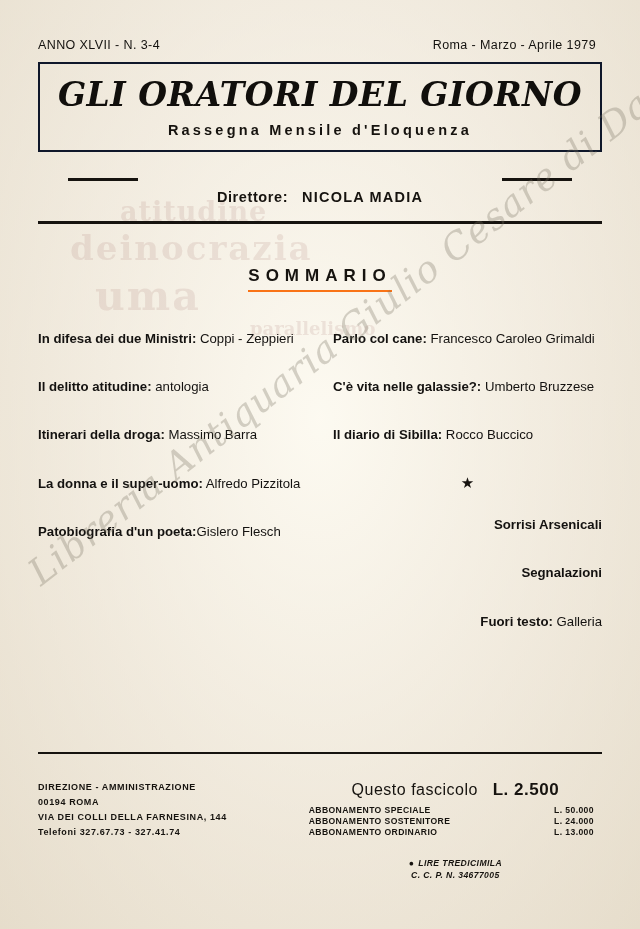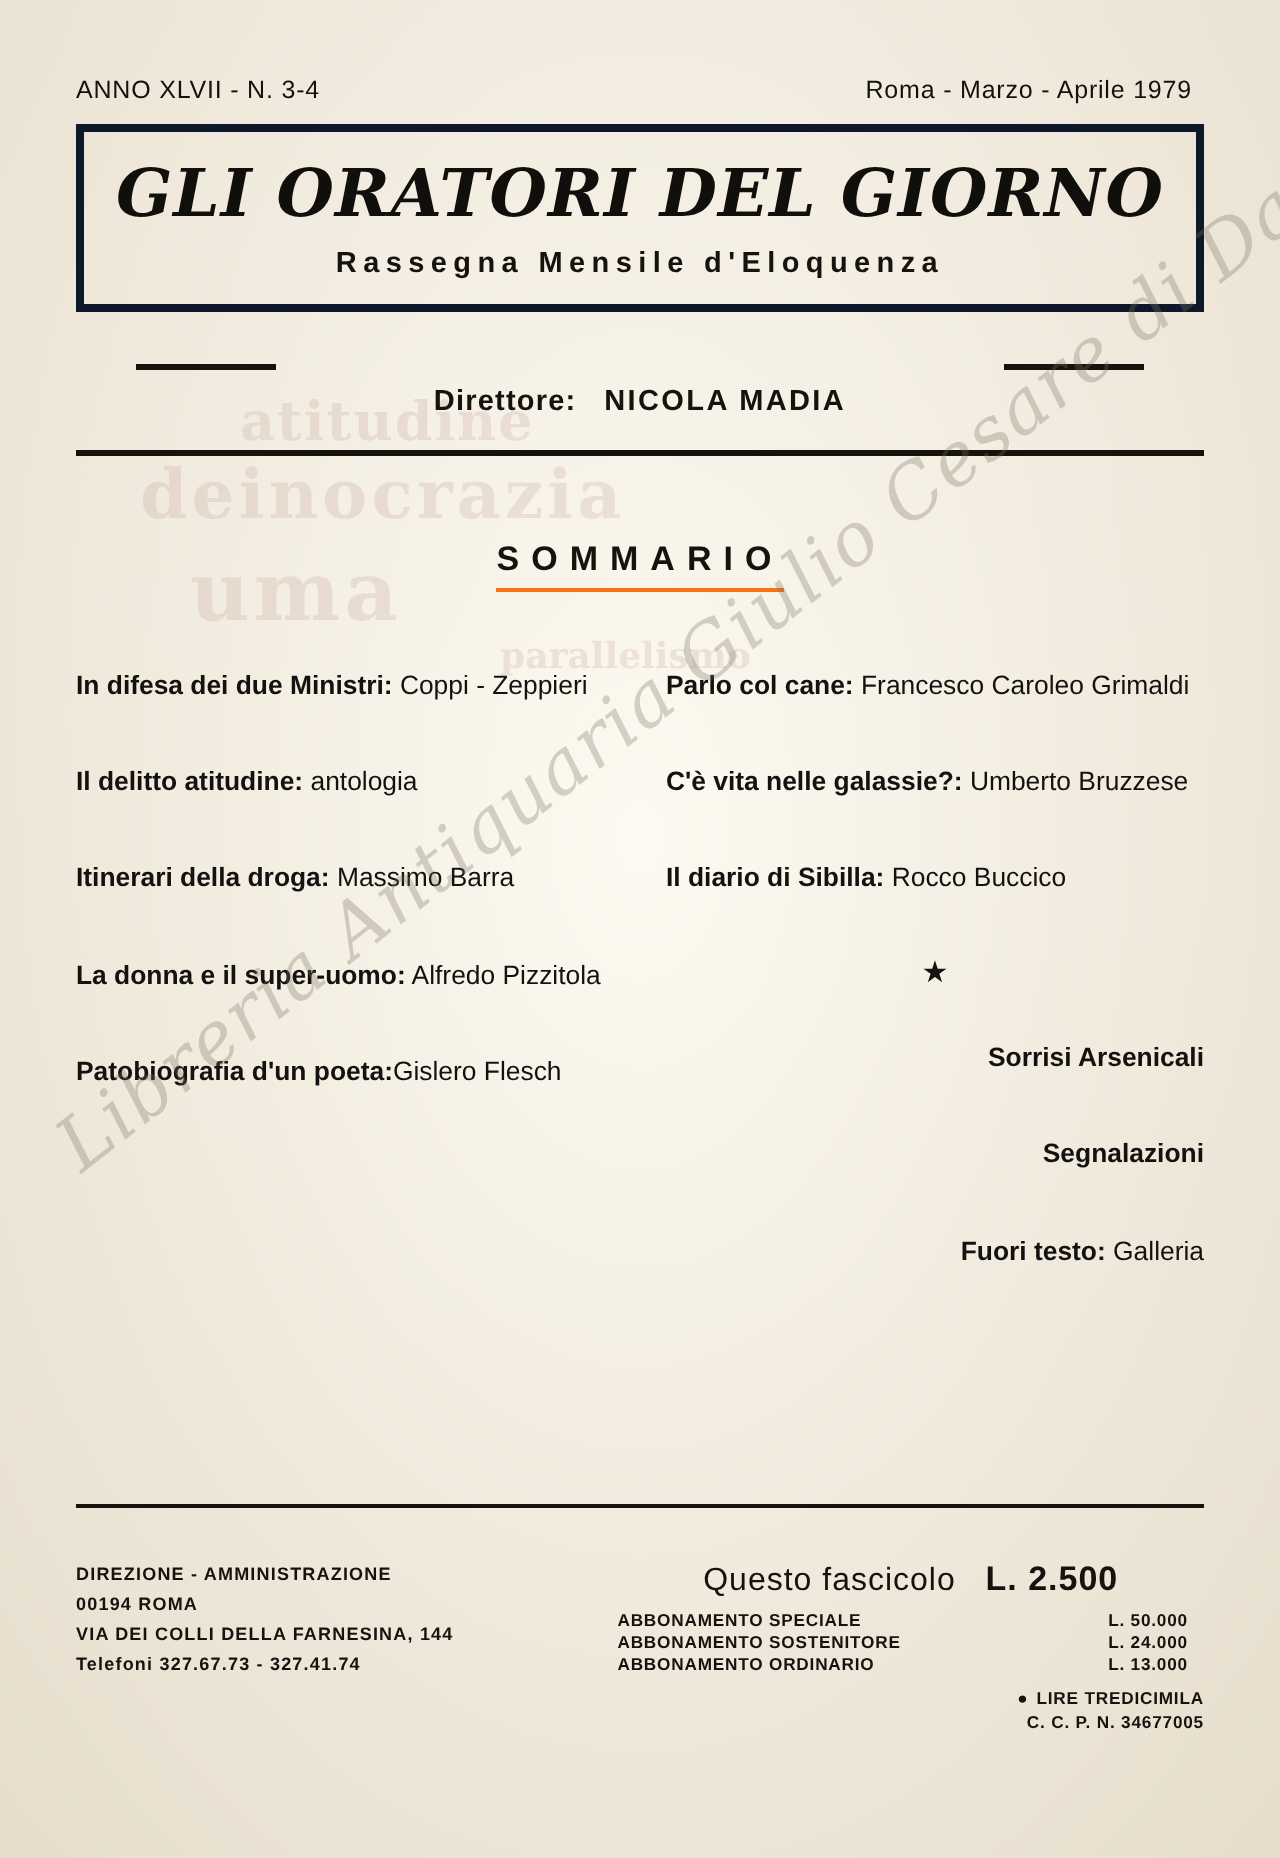--- a/index.html
+++ b/index.html
@@ -87,21 +87,21 @@
     padding: 0 6px 0 0;
   }
   .topline .left { font-weight: normal; }
   .topline .right { font-weight: normal; }
 
   
   .masthead {
     position: relative;
     z-index: 3;
     margin-top: 10px;
-    border: 4px solid #0f172a;
+    border: 2px solid #0f172a;
     padding: 14px 8px 12px 8px;
     text-align: center;
     background: transparent;
   }
   .masthead .title {
     font-family: "DejaVu Serif", serif;
     font-style: italic;
     font-weight: bold;
     font-size: 33px;
     letter-spacing: 0.5px;
@@ -242,26 +242,27 @@
   .footer .fr table {
     width: 100%;
     border-collapse: collapse;
     font-size: 8.6px;
     font-weight: bold;
     letter-spacing: 0.4px;
   }
   .footer .fr table td { padding: 0.6px 0; }
   .footer .fr table td.v { text-align: right; padding-right: 8px; }
   .footer .fr .lire {
-    margin-top: 5px;
-    text-align: right;
+    margin-top: 19px;
+    text-align: center;
     font-size: 8.6px;
     font-weight: bold;
     letter-spacing: 0.4px;
     line-height: 1.5;
+    font-style: italic;
   }
   .footer .fr .lire .bullet { margin-right: 4px; }
 </style>
 </head>
 <body>
 
 <div class="paper"></div>
 
 <div class="page">
 

